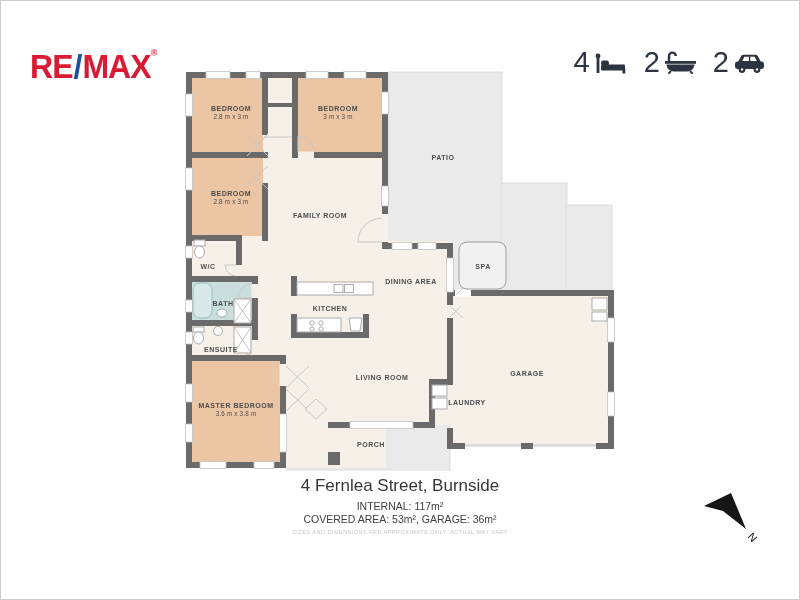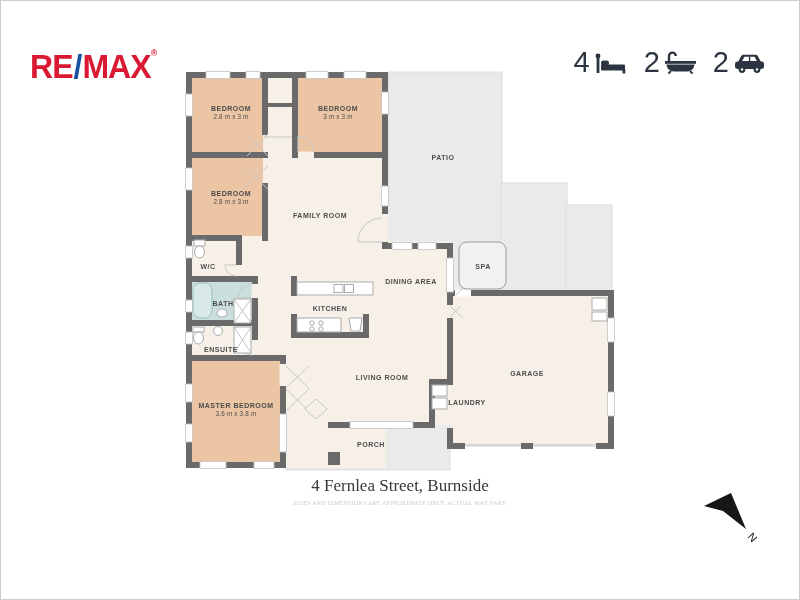--- a/index.html
+++ b/index.html
@@ -17,21 +17,21 @@
   .stat svg{display:block;}
   
   .plan-svg{position:absolute;left:0;top:0;}
   
   .rlabel{position:absolute;transform:translate(-50%,-50%);display:flex;flex-direction:column;
           align-items:center;text-align:center;color:#4d4d4d;white-space:nowrap;pointer-events:none;}
   .rlabel .rn{font-size:7px;letter-spacing:.5px;font-weight:700;}
   .rlabel .rd{font-size:6.3px;letter-spacing:.2px;font-weight:400;margin-top:1px;}
   .rlabel .rd:empty{display:none;}
   
-  .footer{position:absolute;left:0;right:0;top:476px;text-align:center;color:#3f3f3f;font-family:Liberation Serif, serif;}
+  .footer{position:absolute;left:0;right:0;top:476px;text-align:center;color:#3f3f3f;}
   .footer .addr{font-size:17px;color:#383838;margin-bottom:4px;}
   .footer .line{font-size:10.5px;line-height:13px;}
   .footer .disclaimer{font-size:5.5px;letter-spacing:.5px;color:#c6c6c6;margin-top:3px;}
 </style>
 </head>
 <body>
 
 <div class="page">
 
   <div class="logo"><span>RE</span><span class="slash">/</span><span>MAX</span><span class="reg">®</span></div>
@@ -272,16 +272,18 @@
     </div>
   <div class="rlabel" style="left:527px;top:373px">
       <span class="rn">GARAGE</span>
     </div>
   <div class="rlabel" style="left:371px;top:444px">
       <span class="rn">PORCH</span>
     </div>
 
   <div class="footer">
     <div class="addr">4 Fernlea Street, Burnside</div>
+    <div class="line">INTERNAL: 117m²</div>
+    <div class="line">COVERED AREA: 53m², GARAGE: 36m²</div>
     <div class="disclaimer">SIZES AND DIMENSIONS ARE APPROXIMATE ONLY. ACTUAL MAY VARY</div>
   </div>
 
 </div>
 
 </body></html>

